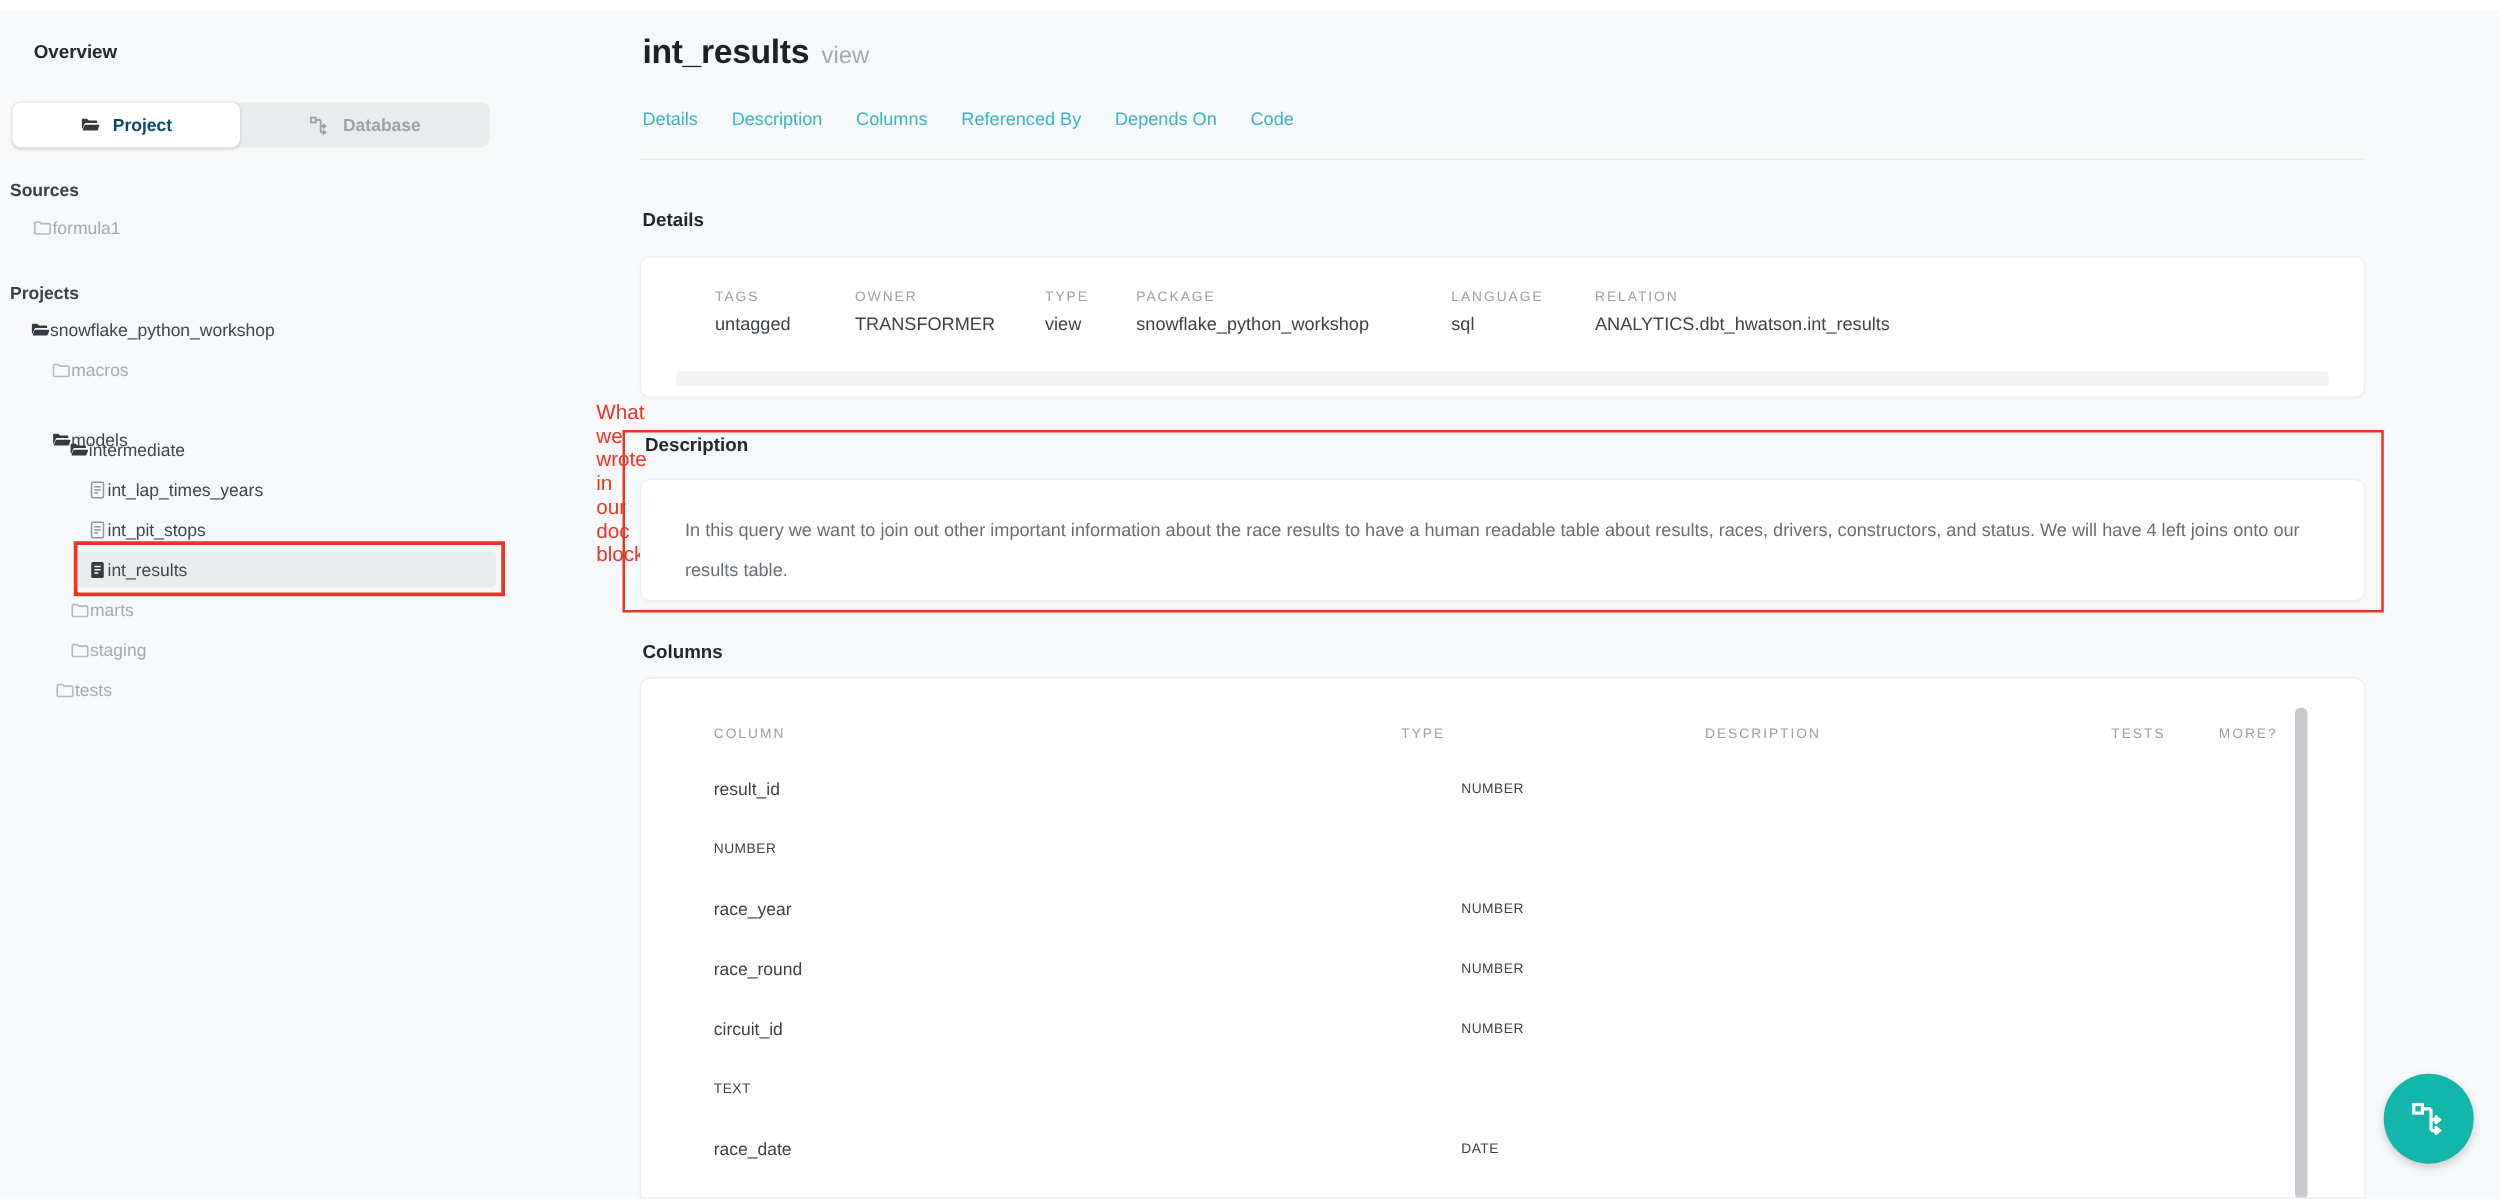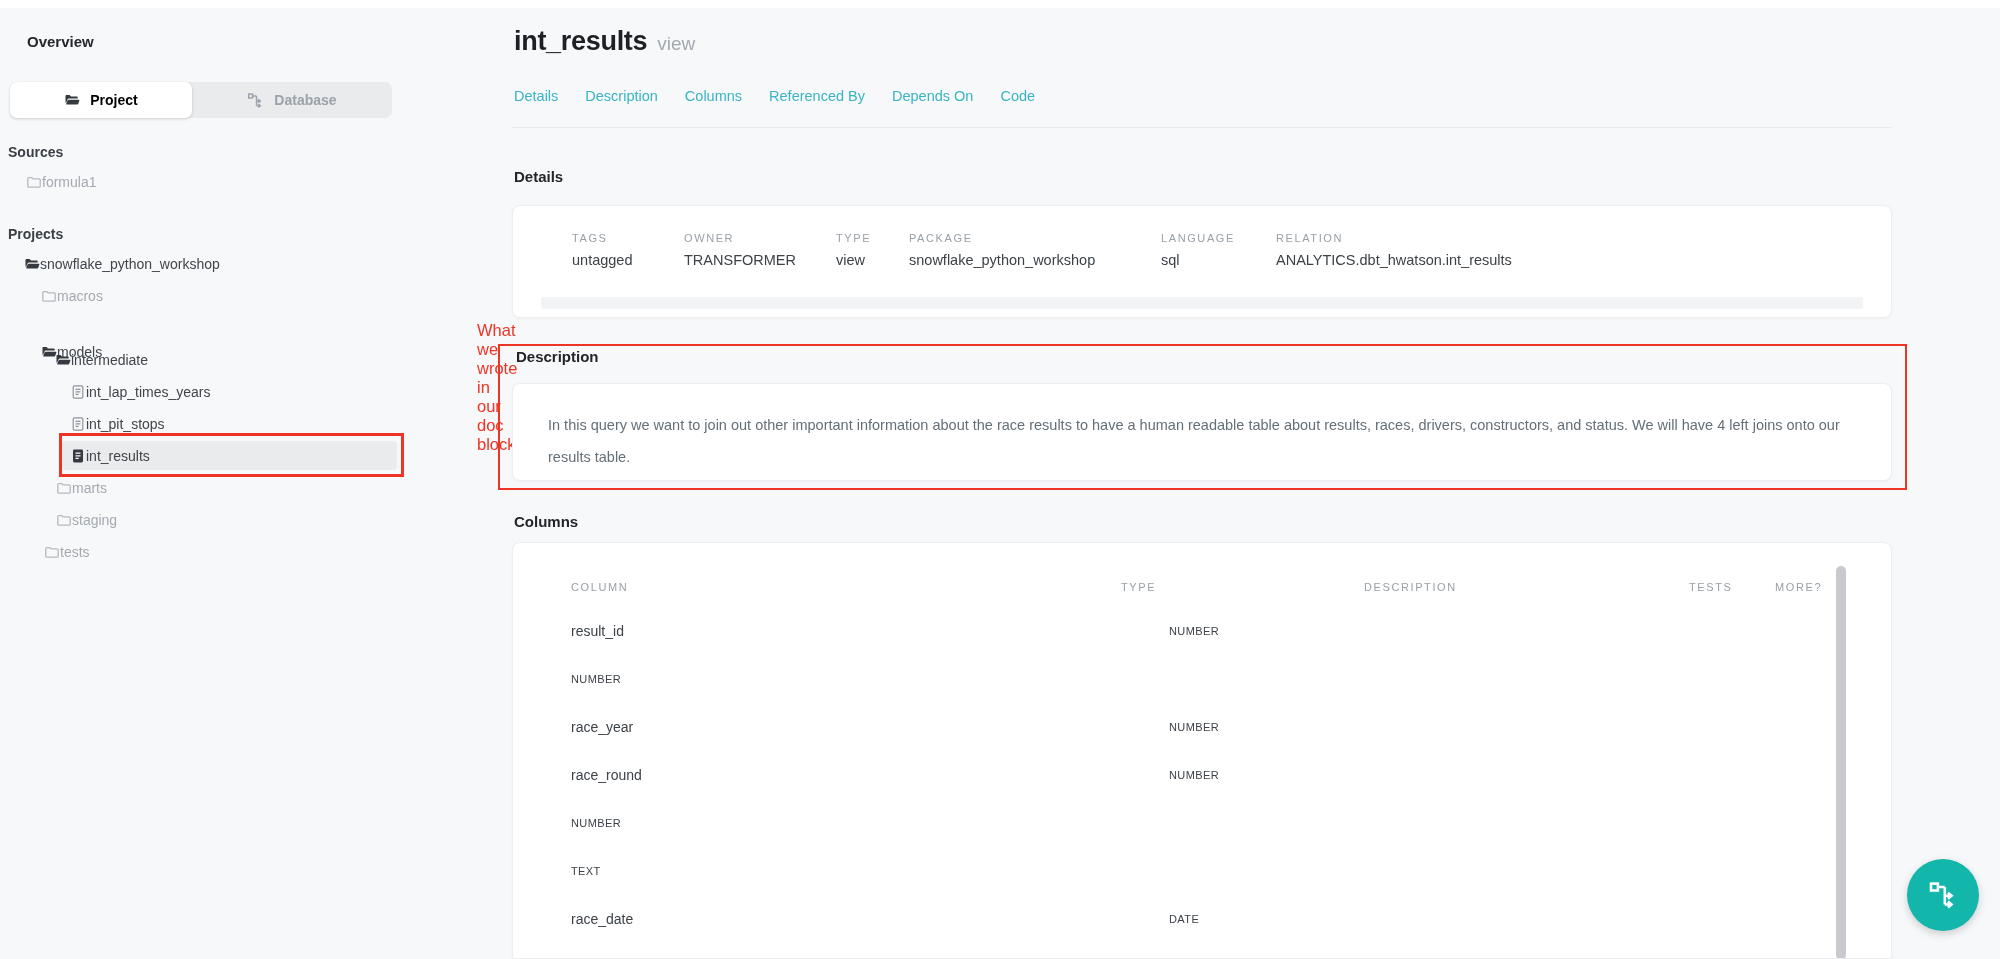--- a/index.html
+++ b/index.html
@@ -6,21 +6,21 @@
   html,body { width:2000px; height:959px; overflow:hidden; }
   body { font-family:"Liberation Sans","DejaVu Sans",sans-serif; background:#f7f8f9; color:#3b4147; }
   #page { position:relative; width:2000px; height:959px; background:#f7f8f9; }
   .topstrip { position:absolute; left:0; top:0; width:2000px; height:8px; background:#ffffff; }
 
   
   .sidebar { position:absolute; left:0; top:0; width:430px; height:959px; }
   .overview { position:absolute; left:27px; top:33px; font-size:15px; font-weight:bold; color:#24282c; }
   .toggle { position:absolute; left:10px; top:82px; width:382px; height:36px; background:#e9ebec; border-radius:7px; display:flex; }
   .seg { display:flex; align-items:center; justify-content:center; gap:10px; font-size:14px; font-weight:bold; cursor:pointer; }
-  .seg.active { width:182px; background:#ffffff; border-radius:7px; color:#000000; box-shadow:0 1px 3px rgba(0,0,0,.18); }
+  .seg.active { width:182px; background:#ffffff; border-radius:7px; color:#0c4a6e; box-shadow:0 1px 3px rgba(0,0,0,.18); }
   .seg.inactive { flex:1; color:#9aa2ab; }
   .side-label { position:absolute; left:8px; font-size:14px; font-weight:bold; color:#3a4046; }
   .srow { position:absolute; height:30px; display:flex; align-items:center; gap:0; font-size:14px; cursor:pointer; }
   .srow .lbl { white-space:nowrap; }
   .gray  { color:#a4aab1; }
   .dark  { color:#3f454b; }
   .icon16 { width:16px; height:16px; flex:0 0 16px; display:block; }
   .sel-bg { position:absolute; left:62px; top:441px; width:335px; height:29px; background:#e9ebec; border-radius:4px; }
   .redbox-side { position:absolute; left:59px; top:433px; width:345px; height:44px; border:3px solid #ee3425; }
 
@@ -247,20 +247,21 @@
         </div>
         <div class="trow">
           <div class="c-name">race_year</div>
           <div class="c-type">NUMBER</div>
         </div>
         <div class="trow">
           <div class="c-name">race_round</div>
           <div class="c-type">NUMBER</div>
         </div>
         <div class="trow">
+          <div class="c-name">circuit_id</div>
           <div class="c-type">NUMBER</div>
         </div>
         <div class="trow">
           <div class="c-type">TEXT</div>
         </div>
         <div class="trow">
           <div class="c-name">race_date</div>
           <div class="c-type">DATE</div>
         </div>
         <div class="trow">

